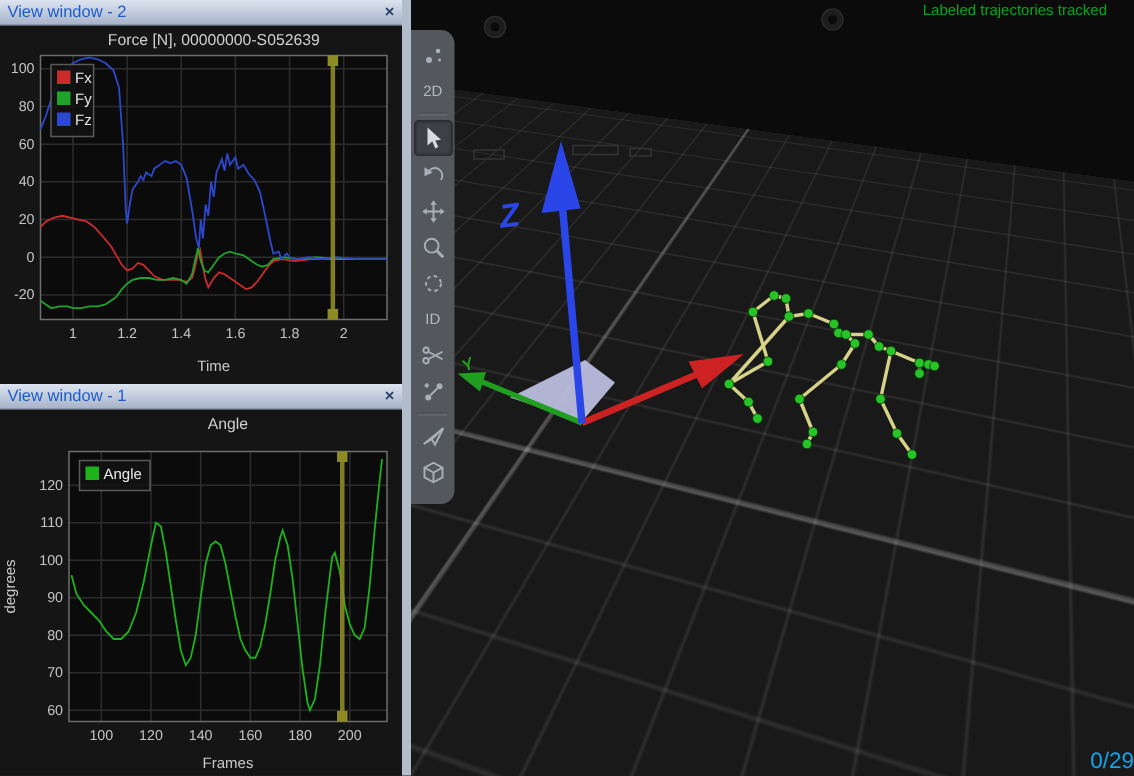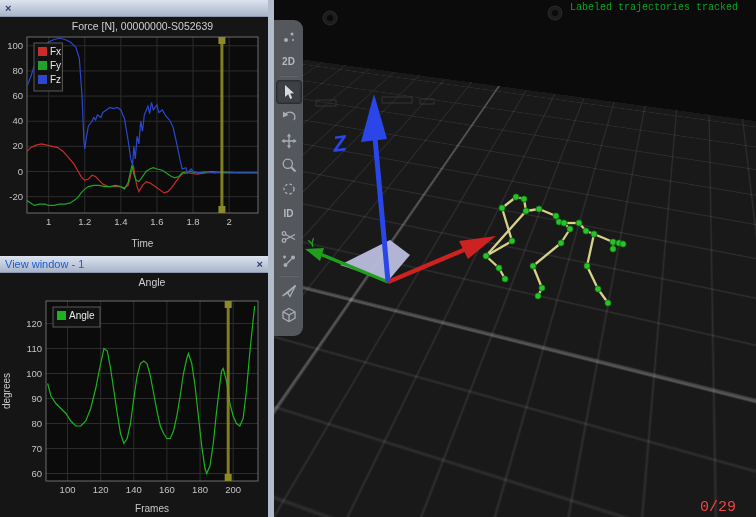--- a/index.html
+++ b/index.html
@@ -23,45 +23,46 @@
   .floor{position:absolute;top:95px;left:-380px;width:1340px;height:1150px;
     transform-origin:50% 0;
     transform:perspective(470px) rotateX(57deg) rotateZ(14deg);
     background-color:#191919;
     background-image:
       repeating-linear-gradient(0deg,  rgba(255,255,255,0.09) 0 1px, transparent 1px 30px),
       repeating-linear-gradient(90deg, rgba(255,255,255,0.09) 0 1px, transparent 1px 30px),
       repeating-linear-gradient(0deg,  rgba(255,255,255,0.20) 0 2px, transparent 2px 300px),
       repeating-linear-gradient(90deg, rgba(255,255,255,0.20) 0 2px, transparent 2px 300px);}
   #scene{position:absolute;left:0;top:0;z-index:3;}
-  .status-text{position:absolute;top:2px;right:18px;font-size:10px;z-index:5;font-family:Liberation Mono, monospace;}
-  .frame-counter{position:absolute;bottom:1px;right:20px;font-size:15px;color:#ef4444;z-index:5;font-family:Liberation Mono, monospace;}
+  .status-text{position:absolute;top:2px;right:18px;font-size:10px;z-index:5;}
+  .frame-counter{position:absolute;bottom:1px;right:0;font-size:15px;color:#0ea5e9;z-index:5;}
 
   
   .toolbar{position:absolute;left:0;top:20px;width:29px;height:316px;z-index:6;
     background:#54575c;border-radius:0 9px 9px 0;
     display:flex;flex-direction:column;align-items:center;padding-top:5px;box-sizing:border-box;}
   .tool{width:24px;height:22px;display:flex;align-items:center;justify-content:center;
-    color:#b4bac2;font-size:10px;font-weight:bold;border-radius:3px;margin:1px 0;}
+    color:#b4bac2;font-size:10px;font-weight:normal;border-radius:3px;margin:1px 0;}
   .tool svg{stroke:#a9afb7;fill:none;stroke-width:1.3;}
   .tool svg .f{fill:#a9afb7;stroke:none;}
   .tool.active{background:#3d4045;border:1px solid #2b2d31;box-shadow:inset 0 0 2px #23252a;}
   .tool.active svg{stroke:#d8dce2;}
   .tool.active svg .f{fill:#d8dce2;}
   .tb-div{width:19px;height:2px;margin:2px 0;background:linear-gradient(#43464a,#6e727a);}
 </style>
 </head>
 <body>
 
 <div class="app">
 
   <div class="left-col">
 
     <div class="panel" style="top:0;">
       <div class="panel-title">
+        <span class="t">View window - 2</span>
         <span class="close">×</span>
       </div>
       <div class="panel-body">
         <svg id="chart-0" width="268" height="236">
             <rect x="27" y="20" width="231" height="176" fill="#0b0b0b"></rect>
             <line x1="48.65624999999999" y1="20" x2="48.65624999999999" y2="196" stroke="#2d2d2d"></line>
             <line x1="84.74999999999997" y1="20" x2="84.74999999999997" y2="196" stroke="#2d2d2d"></line>
             <line x1="120.84374999999996" y1="20" x2="120.84374999999996" y2="196" stroke="#2d2d2d"></line>
             <line x1="156.9375" y1="20" x2="156.9375" y2="196" stroke="#2d2d2d"></line>
             <line x1="193.03124999999997" y1="20" x2="193.03124999999997" y2="196" stroke="#2d2d2d"></line>

